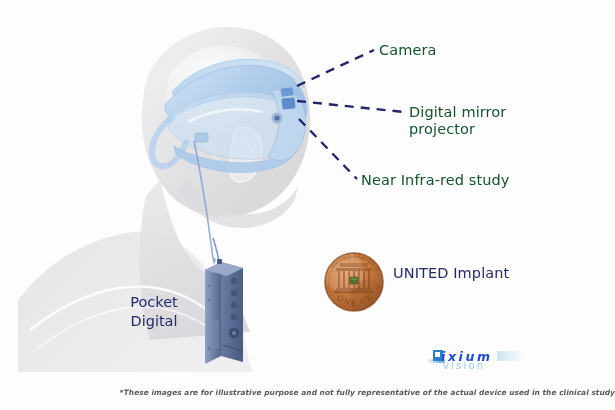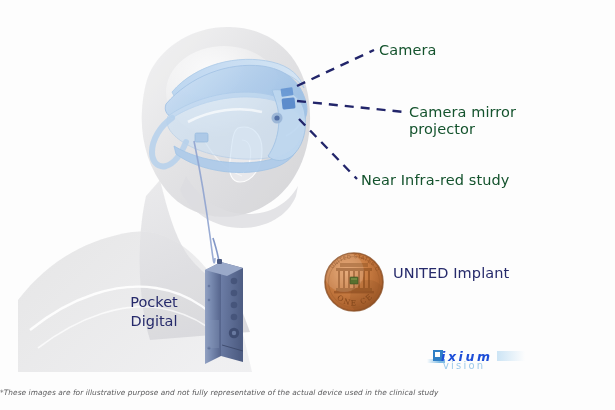--- a/index.html
+++ b/index.html
@@ -54,26 +54,26 @@
     color: #262a6b;
     font-size: 14.5px;
     line-height: 1.3;
     white-space: pre-line;
   }
   
   #footnote {
     position: absolute;
     left: 0; top: 388px;
     width: 615px;
-    text-align: left;
+    text-align: right;
     color: #59595b;
     font-family: "DejaVu Sans", "Liberation Sans", sans-serif;
     font-size: 7.4px;
     font-style: italic;
-    font-weight: normal;
+    font-weight: bold;
     letter-spacing: 0.06px;
   }
   
   #logo {
     position: absolute;
     left: 427px; top: 349px;
     width: 100px; height: 24px;
   }
   .logo-main {
     position: absolute;
@@ -303,21 +303,21 @@
 
     <g stroke="#22256a" stroke-width="2.4" stroke-linecap="butt" fill="none">
       <line x1="297" y1="86" x2="374" y2="50" stroke-dasharray="9 7"></line>
       <line x1="297" y1="101" x2="404" y2="112" stroke-dasharray="9 7"></line>
       <line x1="299" y1="119" x2="357" y2="179" stroke-dasharray="9 7"></line>
     </g>
   </svg>
 
   <div class="callout-label" id="label-camera">Camera</div>
 
-  <div class="callout-label" id="label-dmp">Camera mirror
+  <div class="callout-label" id="label-dmp">Digital mirror
 projector</div>
 
   <div class="callout-label" id="label-nir">Near Infra-red study</div>
 
   <div id="label-prima">UNITED Implant</div>
 
   <div id="label-pocket">Pocket
 Digital</div>
 
   <div id="logo">

